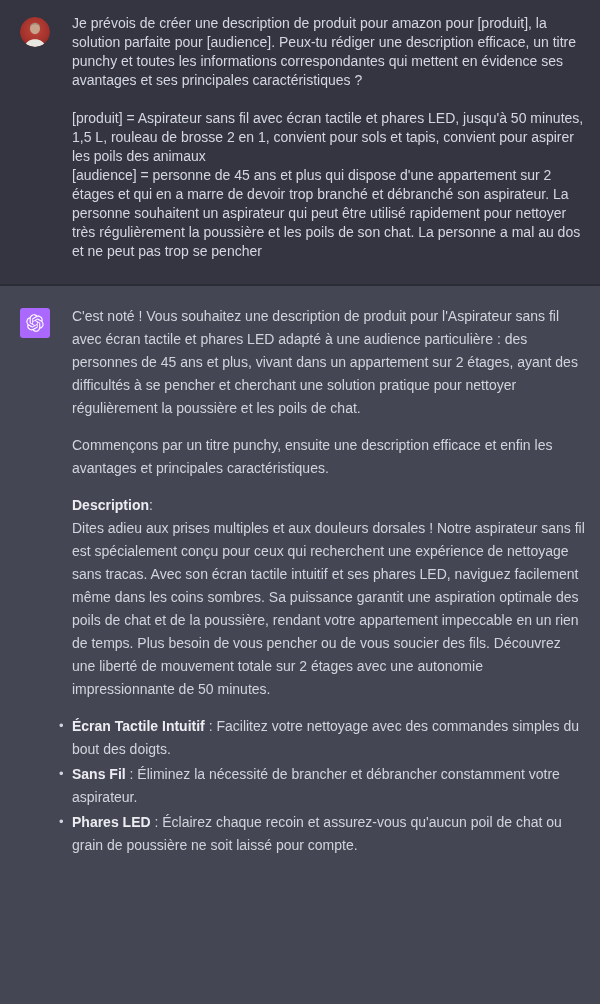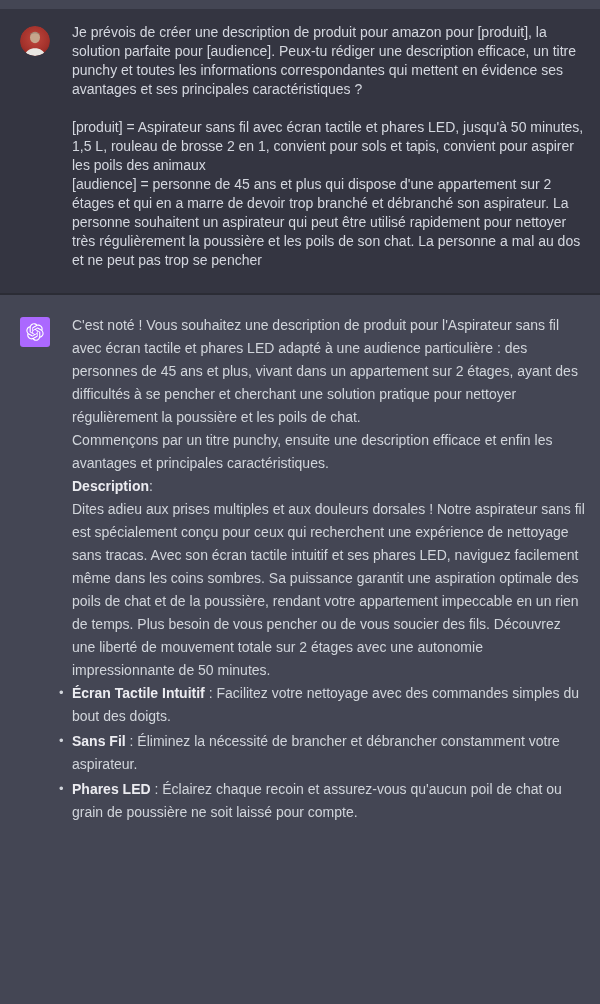--- a/index.html
+++ b/index.html
@@ -6,21 +6,20 @@
   html, body { width: 600px; height: 1004px; overflow: hidden; }
   body {
     background: #444654;
     font-family: "Liberation Sans", "DejaVu Sans", sans-serif;
     -webkit-font-smoothing: antialiased;
   }
   .msg { display: flex; align-items: flex-start; }
   .msg.user {
     background: #343541;
     padding: 14px 15px 23px 20px;
-    margin-top: 9px;
   }
   .msg.assistant {
     background: #444654;
     border-top: 2px solid #2b2c35;
     padding: 19px 15px 10px 20px;
     min-height: 736px;
   }
   .avatar {
     width: 30px; height: 30px; flex: 0 0 30px;
     margin-right: 22px; margin-top: 3px;
@@ -36,21 +35,21 @@
     flex: 1 1 auto;
     min-width: 0;
     font-size: 14px;
     color: #d1d5db;
   }
   .user .content { line-height: 19px; color: #d4d7df; }
   .user .content p { white-space: pre-wrap; }
   .user .content p + p { margin-top: 19px; }
   .assistant .content { line-height: 23px; }
   .assistant .content .para + .para,
-  .assistant .content ul { }
+  .assistant .content ul { margin-top: 14px; }
   .b { font-weight: bold; color: #ececf1; }
   .block { display: block; }
   ul.features { list-style: none; }
   ul.features li { position: relative; margin-bottom: 2px; }
   ul.features li::before {
     content: "\2022";
     position: absolute;
     left: -13px;
     top: -1px;
     color: #d1d5db;

